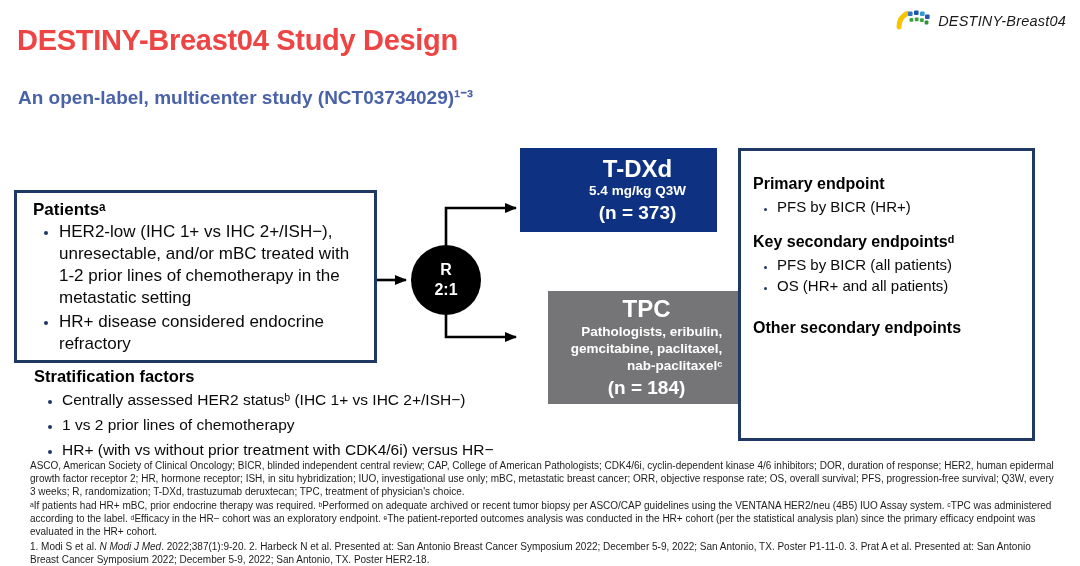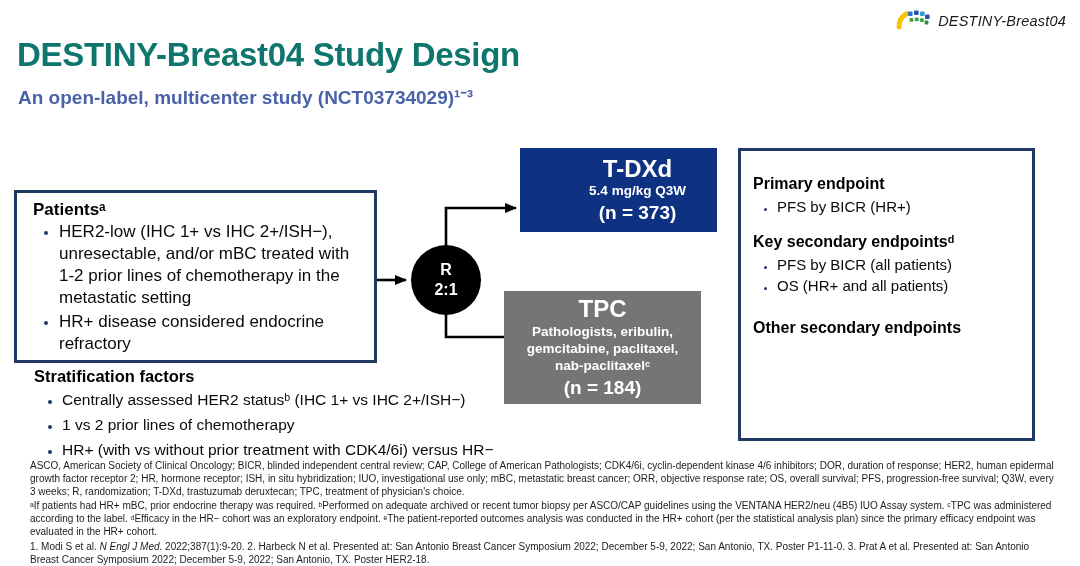--- a/index.html
+++ b/index.html
@@ -4,21 +4,21 @@
 <style>
   * { margin: 0; padding: 0; box-sizing: border-box; }
   html, body { width: 1080px; height: 566px; background: #ffffff; overflow: hidden; }
   body { font-family: "Liberation Sans", sans-serif; color: #111; position: relative; }
 
   
   .brand { position: absolute; top: 7px; right: 14px; display: flex; align-items: center; gap: 6px; }
   .brand-text { font-style: italic; font-size: 14.5px; color: #1a1a1a; letter-spacing: .2px; }
 
   
-  .page-title { position: absolute; left: 17px; top: 36px; font-size: 33px; font-weight: 700; color: #0f766e; letter-spacing: -0.3px; }
+  .page-title { position: absolute; left: 17px; top: 24px; font-size: 29px; font-weight: 700; color: #ef4444; letter-spacing: -0.3px; }
   .page-subtitle { position: absolute; left: 18px; top: 84px; font-size: 19px; font-weight: 700; color: #4A63A8; text-align: center; }
 
   
   .patients-box { position: absolute; left: 14px; top: 190px; width: 363px; height: 173px;
     border: 3px solid #1F3864; background: #fff; padding: 7px 12px 6px 16px; }
   .patients-box h3 { font-size: 17px; font-weight: 700; color: #000; }
   .patients-box ul { list-style: disc; padding-left: 26px; margin-top: 1px; }
   .patients-box li { font-size: 17px; line-height: 1.3; color: #0a0a0a; margin-bottom: 2px; }
   .patients-box li::marker { color: #1F3864; font-size: 13px; }
 
@@ -31,21 +31,21 @@
 
   
   .rand-circle { position: absolute; left: 411px; top: 245px; width: 70px; height: 70px;
     background: #000; border-radius: 50%; color: #fff; display: flex; flex-direction: column;
     align-items: center; justify-content: center; font-weight: 700; font-size: 16px; line-height: 1.25; }
 
   
   .arm { position: absolute; color: #fff; text-align: center; display: flex; flex-direction: column;
     align-items: center; justify-content: center; }
   .arm-tdxd { left: 520px; top: 148px; width: 197px; height: 84px; background: #0E3182; padding-left: 38px; }
-  .arm-tpc { left: 504px; top: 291px; width: 197px; height: 113px; background: #757577; }
+  .arm-tpc { left: 548px; top: 291px; width: 197px; height: 113px; background: #757577; text-align: right; }
   .arm-name { font-size: 24px; font-weight: 700; line-height: 1.1; }
   .arm-sub { font-size: 13.5px; font-weight: 700; line-height: 1.25; margin-top: 1px; }
   .arm-n { font-size: 19px; font-weight: 700; margin-top: 2px; }
 
   
   .endpoints-box { position: absolute; left: 738px; top: 148px; width: 297px; height: 293px;
     border: 3px solid #1F3864; background: #fff; padding: 24px 10px 6px 12px; }
   .ep-section h3 { font-size: 16px; font-weight: 700; color: #000; margin-bottom: 3px; }
   .ep-section ul { list-style: disc; padding-left: 24px; }
   .ep-section li { font-size: 15px; color: #0a0a0a; line-height: 21.5px; }
@@ -153,14 +153,14 @@
   <ul>
     <li>Centrally assessed HER2 statusᵇ (IHC 1+ vs IHC 2+/ISH−)</li>
     <li>1 vs 2 prior lines of chemotherapy</li>
     <li>HR+ (with vs without prior treatment with CDK4/6i) versus HR−</li>
   </ul>
 </div>
 
 <div class="footnotes">
   <p>ASCO, American Society of Clinical Oncology; BICR, blinded independent central review; CAP, College of American Pathologists; CDK4/6i, cyclin-dependent kinase 4/6 inhibitors; DOR, duration of response; HER2, human epidermal growth factor receptor 2; HR, hormone receptor; ISH, in situ hybridization; IUO, investigational use only; mBC, metastatic breast cancer; ORR, objective response rate; OS, overall survival; PFS, progression-free survival; Q3W, every 3 weeks; R, randomization; T-DXd, trastuzumab deruxtecan; TPC, treatment of physician's choice.</p>
   <p>ᵃIf patients had HR+ mBC, prior endocrine therapy was required. ᵇPerformed on adequate archived or recent tumor biopsy per ASCO/CAP guidelines using the VENTANA HER2/neu (4B5) IUO Assay system. ᶜTPC was administered according to the label. ᵈEfficacy in the HR− cohort was an exploratory endpoint. ᵉThe patient-reported outcomes analysis was conducted in the HR+ cohort (per the statistical analysis plan) since the primary efficacy endpoint was evaluated in the HR+ cohort.</p>
-  <p class="refs"><span>1. Modi S et al. </span><span class="journal-italic">N Engl J Med</span><span>. 2022;387(1):9-20. 2. Harbeck N et al. Presented at: San Antonio Breast Cancer Symposium 2022; December 5-9, 2022; San Antonio, TX. Poster P1-11-0. 3. Prat A et al. Presented at: San Antonio Breast Cancer Symposium 2022; December 5-9, 2022; San Antonio, TX. Poster HER2-18.</span></p>
+  <p class="refs"><span>1. Modi S et al. </span><span class="journal-italic">N Modi J Med</span><span>. 2022;387(1):9-20. 2. Harbeck N et al. Presented at: San Antonio Breast Cancer Symposium 2022; December 5-9, 2022; San Antonio, TX. Poster P1-11-0. 3. Prat A et al. Presented at: San Antonio Breast Cancer Symposium 2022; December 5-9, 2022; San Antonio, TX. Poster HER2-18.</span></p>
 </div>
 
 </body></html>

